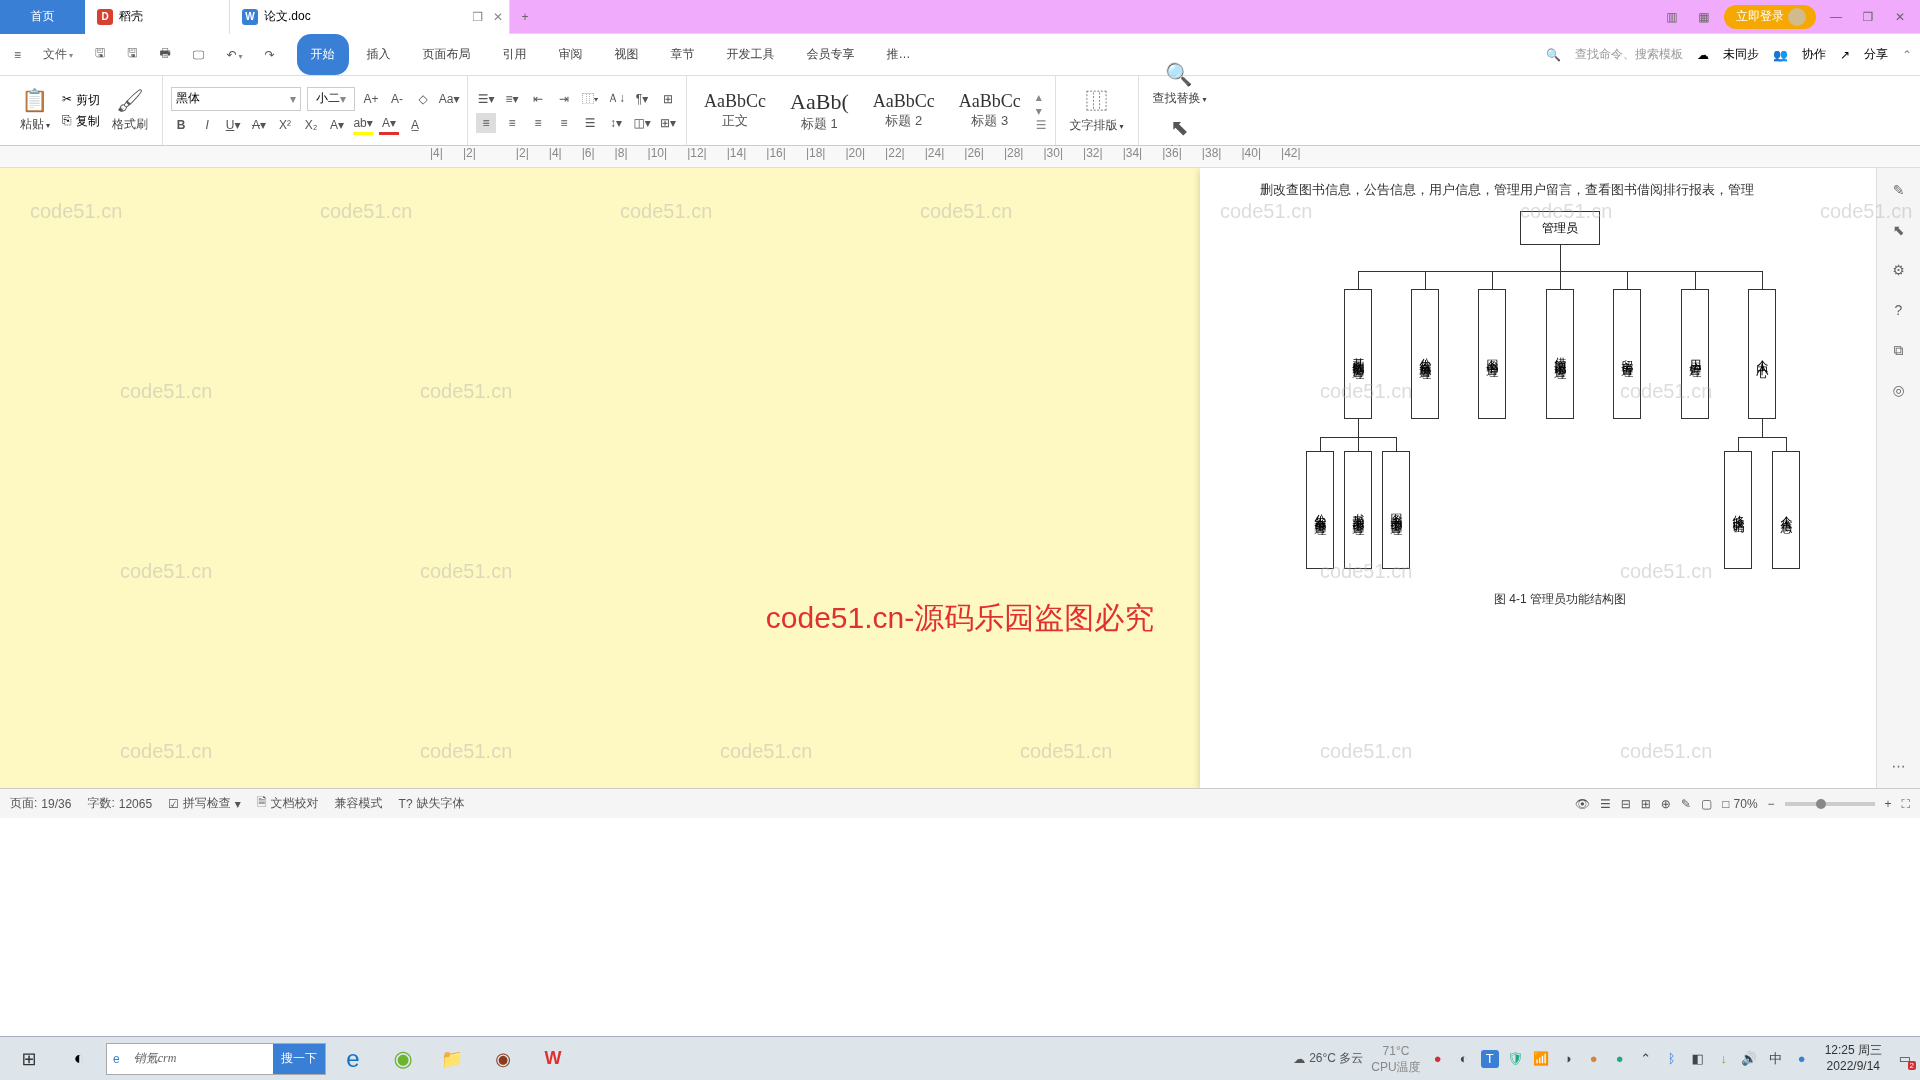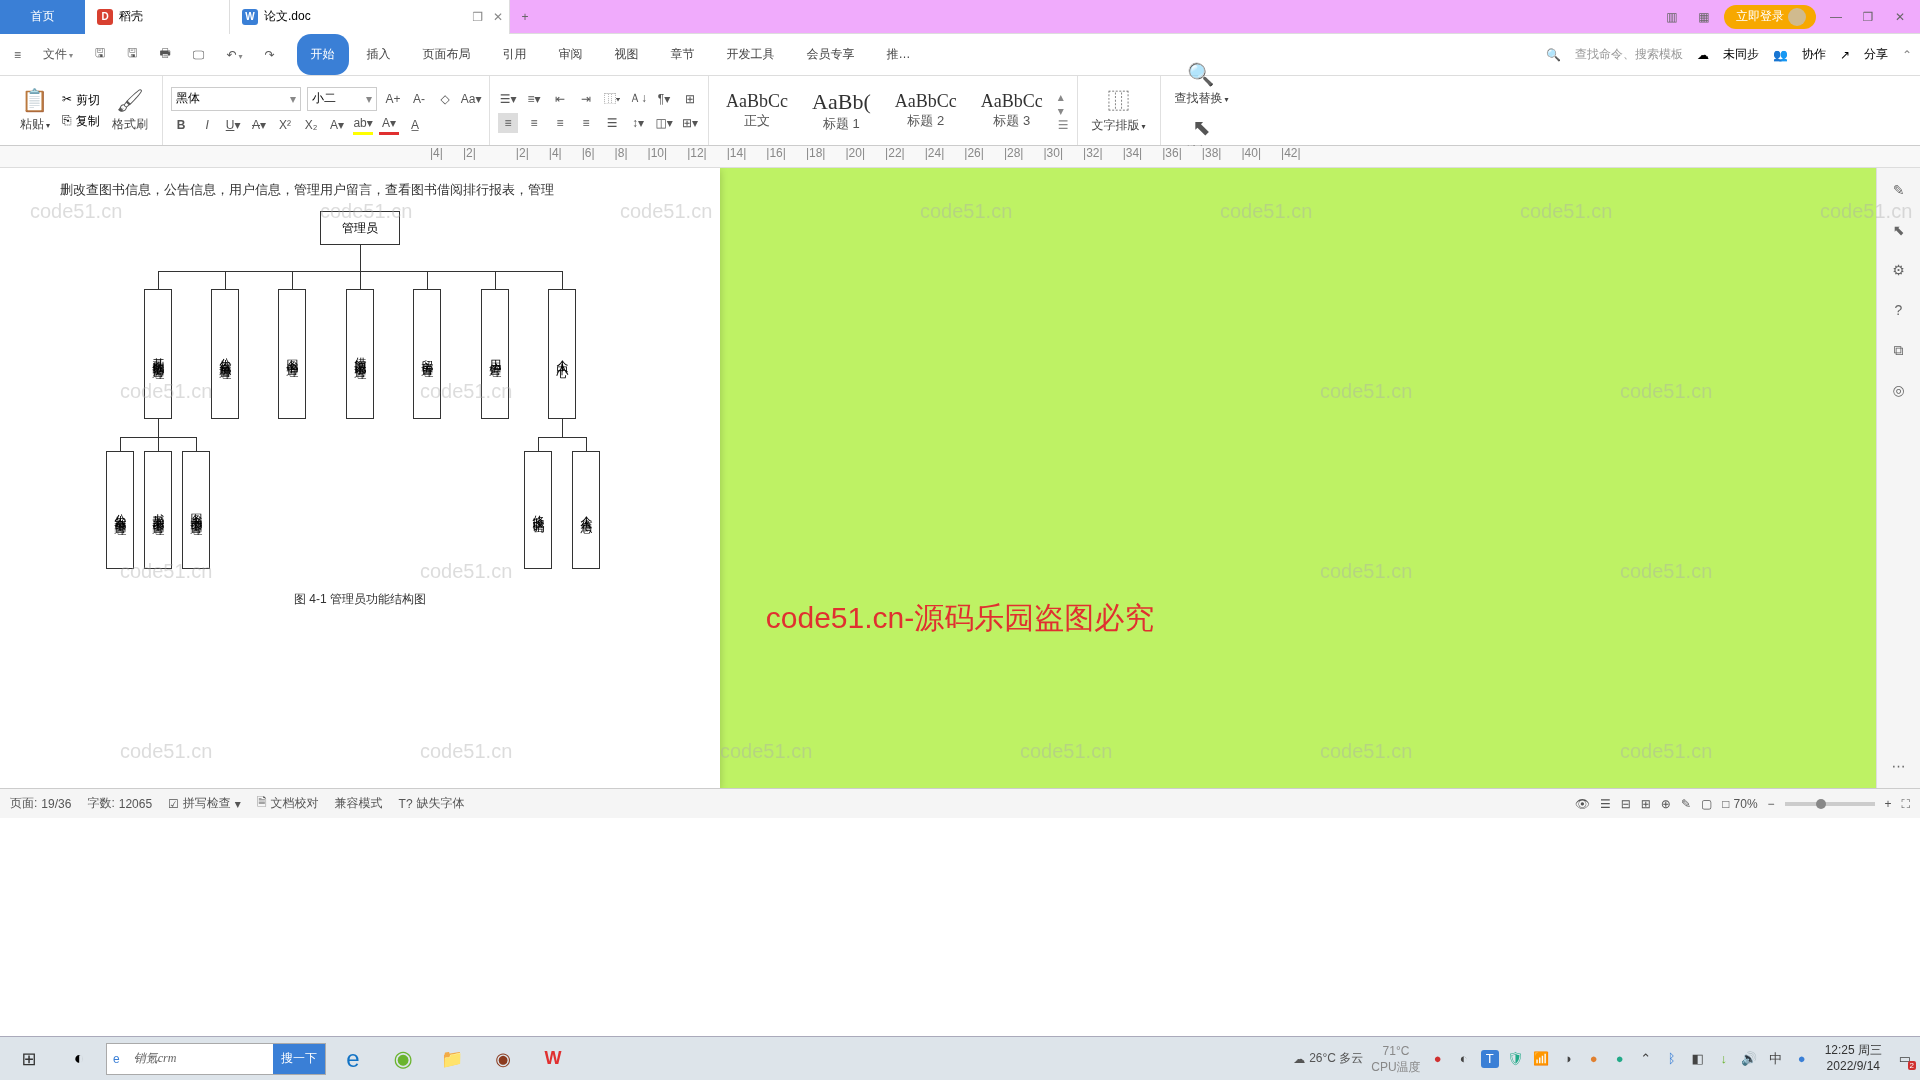--- a/index.html
+++ b/index.html
@@ -29,27 +29,27 @@
 .toolbar{height:70px;background:#fff;display:flex;align-items:center;border-bottom:1px solid #ccc;padding:0 6px}
 .tool-group{display:flex;flex-direction:column;align-items:center;padding:0 8px;height:100%;justify-content:center;border-right:1px solid #e0e0e0}
 .tool-group:last-child{border-right:none}
 .tool-row{display:flex;align-items:center;gap:6px}
 .tool-big{display:flex;flex-direction:column;align-items:center;gap:2px;padding:4px 6px}
 .tool-big-icon{font-size:22px;color:#555}
 .tool-label{font-size:12px;color:#444}
 .tool-label.drop::after{content:"▾";font-size:8px;margin-left:2px}
 .tool-small{width:20px;height:20px;display:flex;align-items:center;justify-content:center;color:#555}
 .font-sel{height:24px;border:1px solid #ccc;background:#fff;padding:0 4px;display:flex;align-items:center;width:130px;justify-content:space-between}
-.font-size-sel{height:24px;border:1px solid #ccc;background:#fff;padding:0 4px;display:flex;align-items:center;width:70px;justify-content:space-between}
+.font-size-sel{height:24px;border:1px solid #ccc;background:#fff;padding:0 4px;display:flex;align-items:center;width:48px;justify-content:center}
 .style-item{display:flex;flex-direction:column;align-items:center;padding:4px 8px;border:1px solid transparent}
 .style-preview{font-size:18px;color:#333;font-family:serif}
 .style-name{font-size:13px;color:#555}
 .ruler{height:22px;background:#f8f8f8;border-bottom:1px solid #ddd;position:relative;color:#888;font-size:9px}
 .ruler-marks{position:absolute;left:430px;display:flex;gap:20px}
-.doc-area{height:620px;background:#bef264;display:flex;justify-content:flex-start;position:relative;overflow:hidden}
+.doc-area{height:620px;background:#fef9c3;display:flex;justify-content:flex-end;position:relative;overflow:hidden}
 .right-toolstrip{position:absolute;right:0;top:0;width:44px;height:100%;background:#f5f5f5;border-left:1px solid #ddd;display:flex;flex-direction:column;align-items:center;gap:16px;padding-top:10px}
 .strip-icon{width:24px;height:24px;display:flex;align-items:center;justify-content:center;color:#666;font-size:14px}
 .page{width:720px;background:#fff;box-shadow:0 2px 8px rgba(0,0,0,0.2);padding:10px 60px;position:relative}
 .doc-text{font-size:13px;color:#333;line-height:1.8;margin-bottom:8px}
 .diagram{position:relative;margin:10px auto;width:460px;height:370px}
 .dbox{position:absolute;border:1px solid #333;background:#fff;display:flex;align-items:center;justify-content:center;font-size:12px}
 .dboxv{writing-mode:vertical-rl;text-orientation:upright;padding:6px 4px;letter-spacing:2px}
 .caption{text-align:center;font-size:12px;color:#333;margin-top:8px}
 .watermark{position:absolute;color:#aaa;font-size:20px;opacity:0.4;pointer-events:none}
 .watermark-main{position:absolute;left:50%;top:430px;transform:translateX(-50%);color:#e03030;font-size:30px;font-weight:normal}

